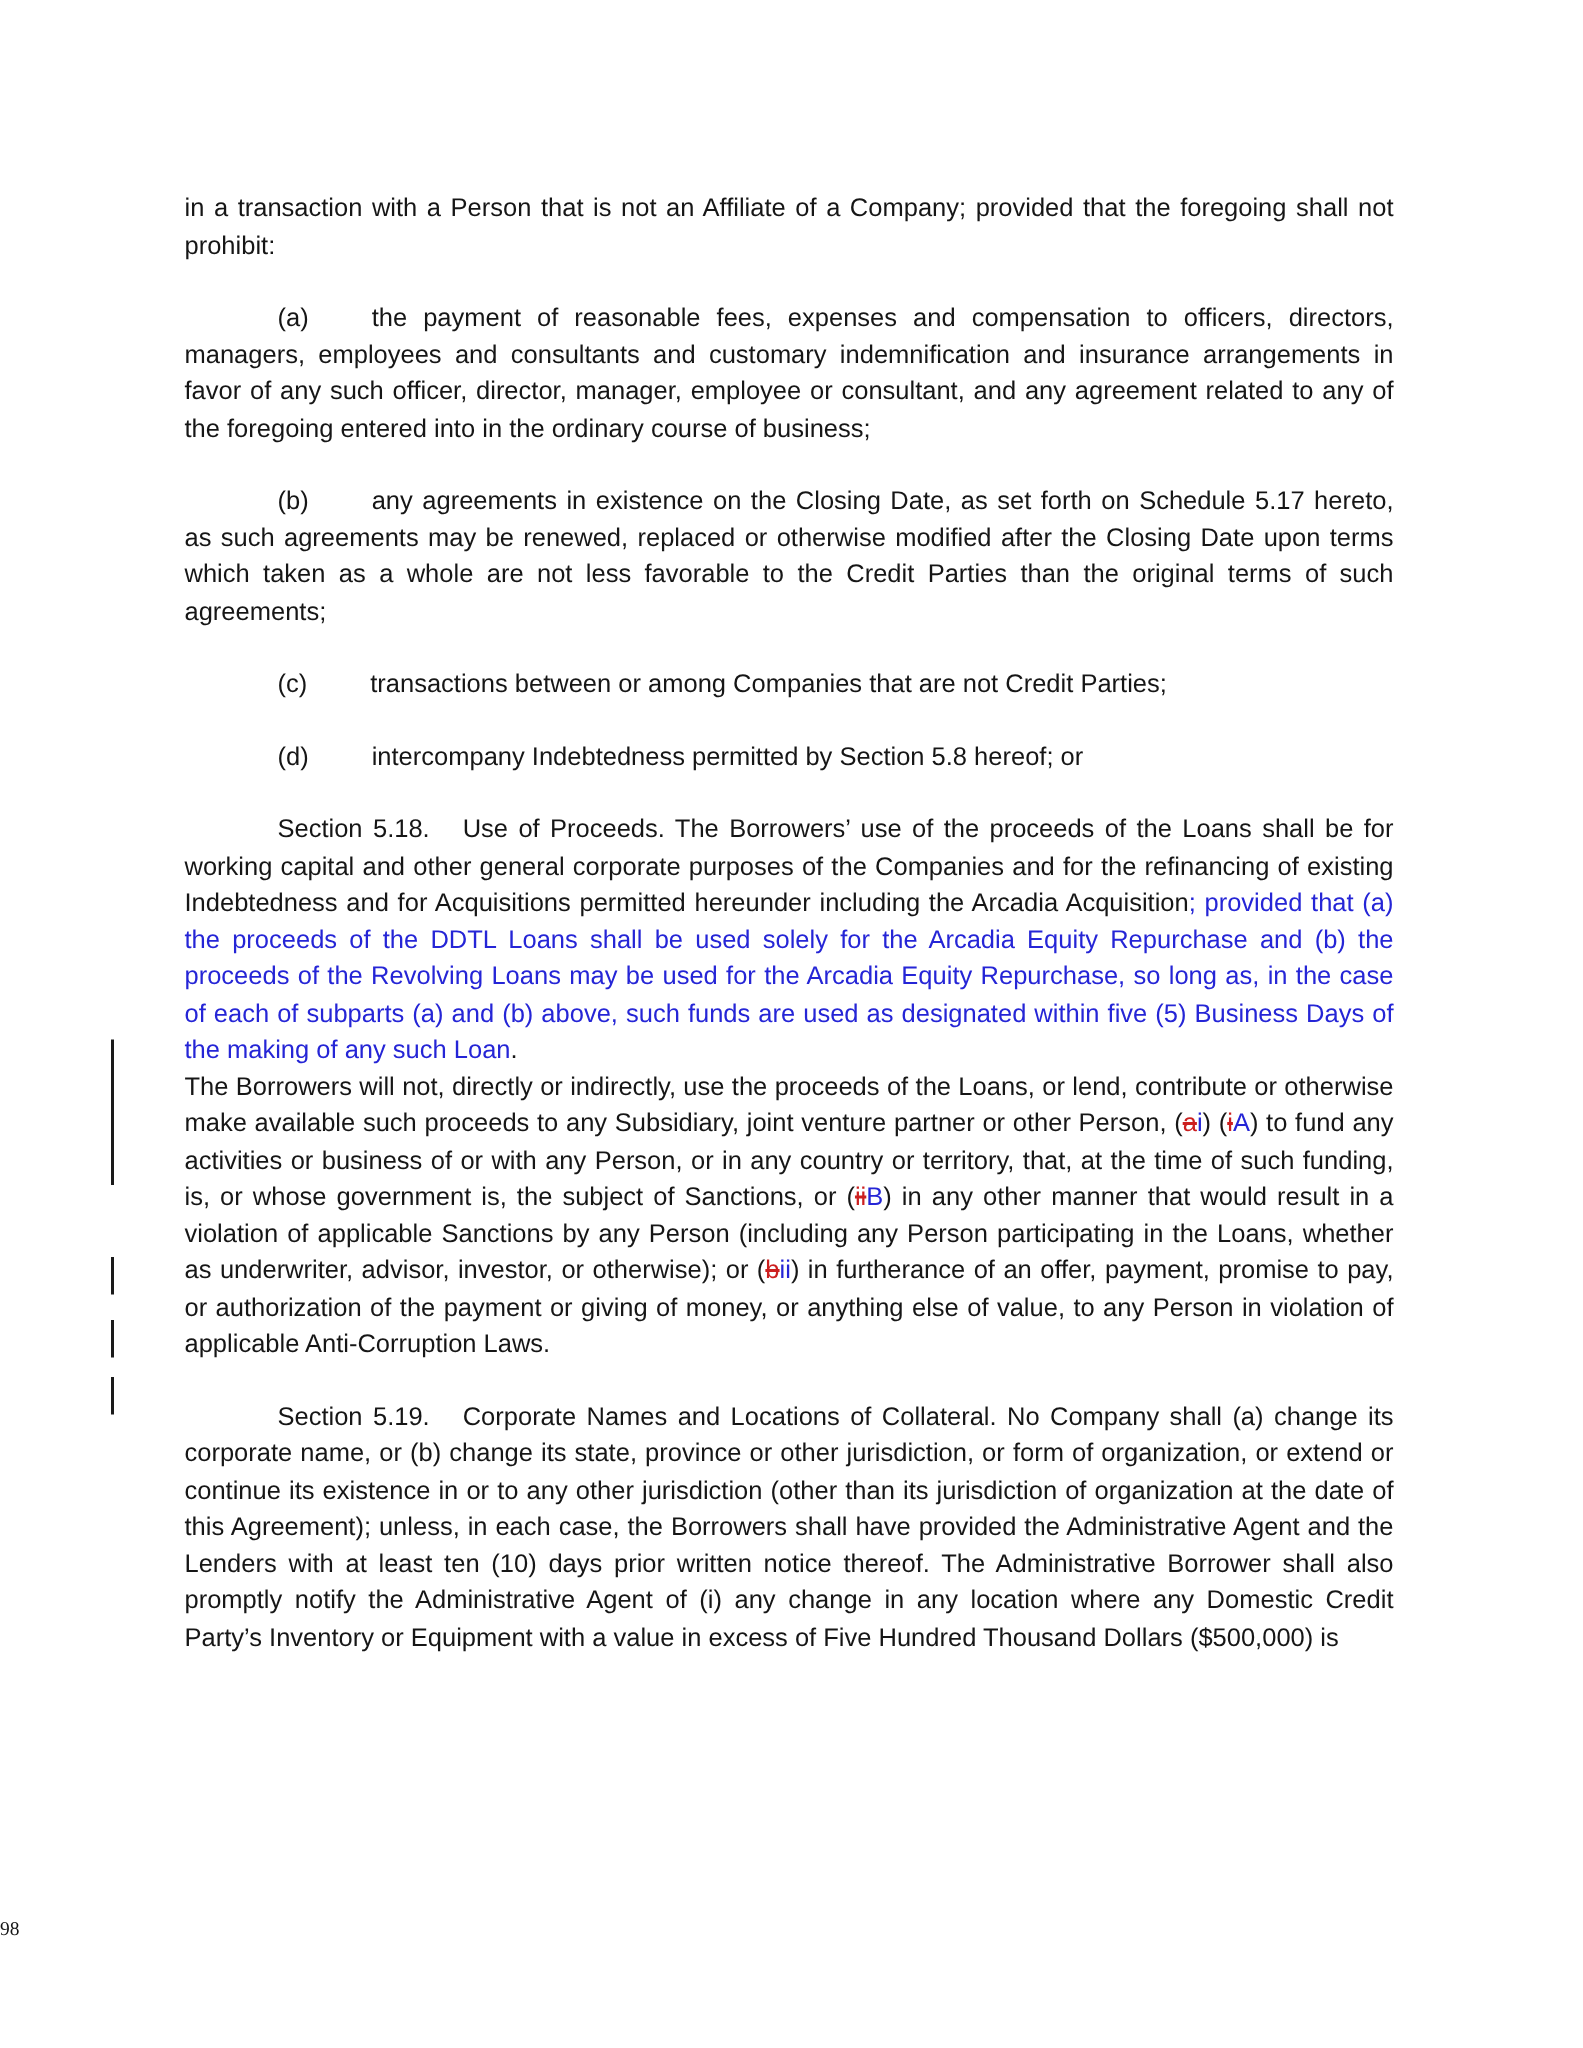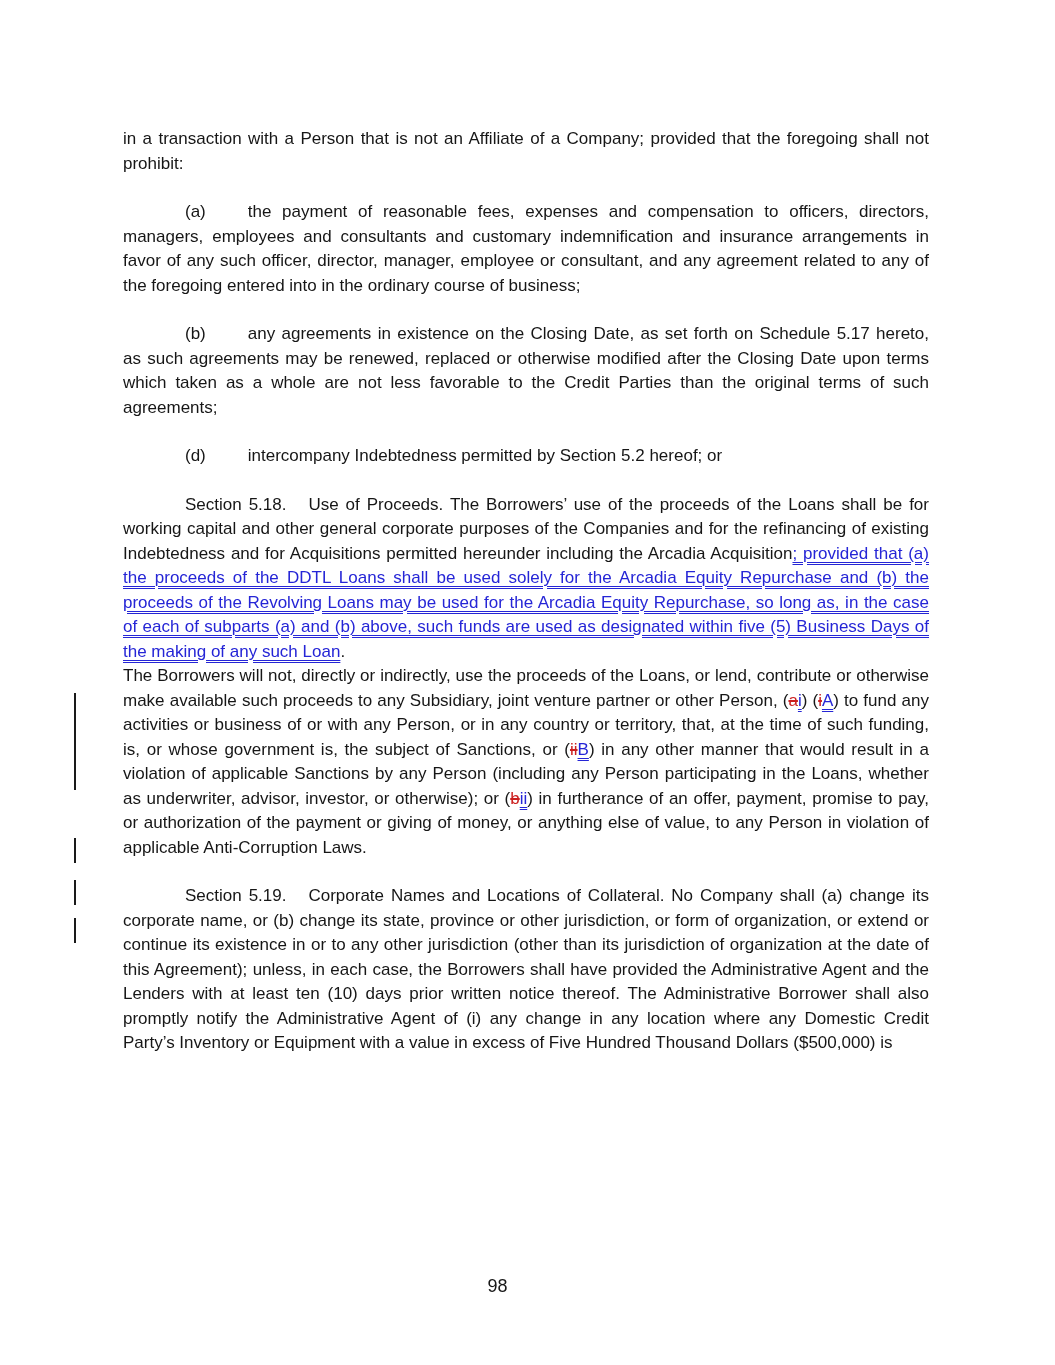--- a/index.html
+++ b/index.html
@@ -22,21 +22,20 @@
     text-align: justify;
   }
   p.para { margin: 0 0 24px 0; }
   p.para.indent { text-indent: 62px; }
   p.para:last-child { margin-bottom: 4px; }
 
   .run-normal { color: inherit; }
   .run-u { text-underline-offset: 3px; text-decoration-thickness: 1px; }
   .run-ins {
     color: var(--ins, #2525d6);
-    text-decoration: underline;
     text-decoration-style: double;
     text-decoration-thickness: 1px;
     text-underline-offset: 3px;
   }
   .run-del {
     color: var(--del, #cc1f1f);
     text-decoration: line-through;
     text-decoration-thickness: 1.5px;
   }
   .run-tab  { display: inline-block; width: 42px; }
@@ -46,41 +45,42 @@
     position: absolute;
     left: 74px;
     width: 2px;
     background: #1a1a1a;
   }
   .page-number {
     position: absolute;
     top: 1274px;
     left: 0;
     width: 100%;
-    text-align: center;
-    font-size: 18px;
+    font-size: 13px;
     line-height: 24.5px;
+    font-family: Liberation Serif, serif;
   }
 </style>
 </head>
 <body>
 
 <div class="page">
 
   <div id="change-bars">
       <div class="change-bar" style="top: 693px; height: 97px; background: rgb(26, 26, 26);"></div>
       <div class="change-bar" style="top: 838px; height: 25px; background: rgb(26, 26, 26);"></div>
       <div class="change-bar" style="top: 880px; height: 25px; background: rgb(26, 26, 26);"></div>
       <div class="change-bar" style="top: 918px; height: 25px; background: rgb(26, 26, 26);"></div>
     </div>
 
   <div class="content">
     <p class="para"><span class="run-normal">in a transaction with a Person that is not an Affiliate of a Company; provided that the foregoing shall not prohibit:</span></p>
     <p class="para indent"><span class="run-normal">(a)</span><span class="run-tab"></span><span class="run-normal">the payment of reasonable fees, expenses and compensation to officers, directors, managers, employees and consultants and customary indemnification and insurance arrangements in favor of any such officer, director, manager, employee or consultant, and any agreement related to any of the foregoing entered into in the ordinary course of business;</span></p>
     <p class="para indent"><span class="run-normal">(b)</span><span class="run-tab"></span><span class="run-normal">any agreements in existence on the Closing Date, as set forth on </span><span class="run-u">Schedule 5.17</span><span class="run-normal"> hereto, as such agreements may be renewed, replaced or otherwise modified after the Closing Date upon terms which taken as a whole are not less favorable to the Credit Parties than the original terms of such agreements;</span></p>
-    <p class="para indent"><span class="run-normal">(d)</span><span class="run-tab"></span><span class="run-normal">intercompany Indebtedness permitted by Section 5.2 hereof; or</span></p>
+    <p class="para indent"><span class="run-normal">(c)</span><span class="run-tab"></span><span class="run-normal">transactions between or among Companies that are not Credit Parties;</span></p>
+    <p class="para indent"><span class="run-normal">(d)</span><span class="run-tab"></span><span class="run-normal">intercompany Indebtedness permitted by Section 5.8 hereof; or</span></p>
     <p class="para indent"><span class="run-normal">Section 5.18.</span><span class="run-tab2"></span><span class="run-u">Use of Proceeds</span><span class="run-normal">.  The Borrowers’ use of the proceeds of the Loans shall be for working capital and other general corporate purposes of the Companies and for the refinancing of existing Indebtedness and for Acquisitions permitted hereunder including the Arcadia Acquisition</span><span class="run-ins">; provided that (a) the proceeds of the DDTL Loans shall be used solely for the Arcadia Equity Repurchase and (b) the proceeds of the Revolving Loans may be used for the Arcadia Equity Repurchase, so long as, in the case of each of subparts (a) and (b) above, such funds are used as designated within five (5) Business Days of the making of any such Loan</span><span class="run-normal">.</span><br><span class="run-normal">The Borrowers will not, directly or indirectly, use the proceeds of the Loans, or lend, contribute or otherwise make available such proceeds to any Subsidiary, joint venture partner or other Person, (</span><span class="run-del">a</span><span class="run-ins">i</span><span class="run-normal">) (</span><span class="run-del">i</span><span class="run-ins">A</span><span class="run-normal">) to fund any activities or business of or with any Person, or in any country or territory, that, at the time of such funding, is, or whose government is, the subject of Sanctions, or (</span><span class="run-del">ii</span><span class="run-ins">B</span><span class="run-normal">) in any other manner that would result in a violation of applicable Sanctions by any Person (including any Person participating in the Loans, whether as underwriter, advisor, investor, or otherwise); or (</span><span class="run-del">b</span><span class="run-ins">ii</span><span class="run-normal">) in furtherance of an offer, payment, promise to pay, or authorization of the payment or giving of money, or anything else of value, to any Person in violation of applicable Anti-Corruption Laws.</span></p>
     <p class="para indent"><span class="run-normal">Section 5.19.</span><span class="run-tab2"></span><span class="run-u">Corporate Names and Locations of Collateral</span><span class="run-normal">.  No Company shall (a) change its corporate name, or (b) change its state, province or other jurisdiction, or form of organization, or extend or continue its existence in or to any other jurisdiction (other than its jurisdiction of organization at the date of this Agreement); unless, in each case, the Borrowers shall have provided the Administrative Agent and the Lenders with at least ten (10) days prior written notice thereof.  The Administrative Borrower shall also promptly notify the Administrative Agent of (i) any change in any location where any Domestic Credit Party’s Inventory or Equipment with a value in excess of Five Hundred Thousand Dollars ($500,000) is</span></p>
   </div>
 
   <div class="page-number">98</div>
 
 </div>
 
 </body></html>

